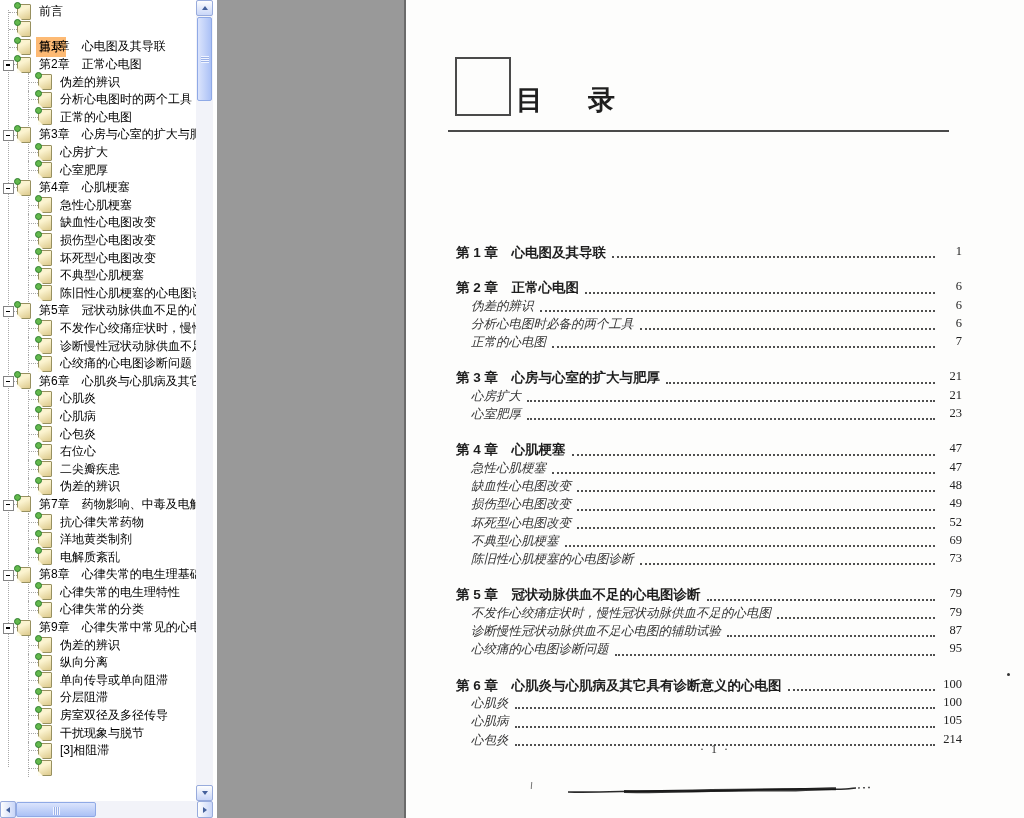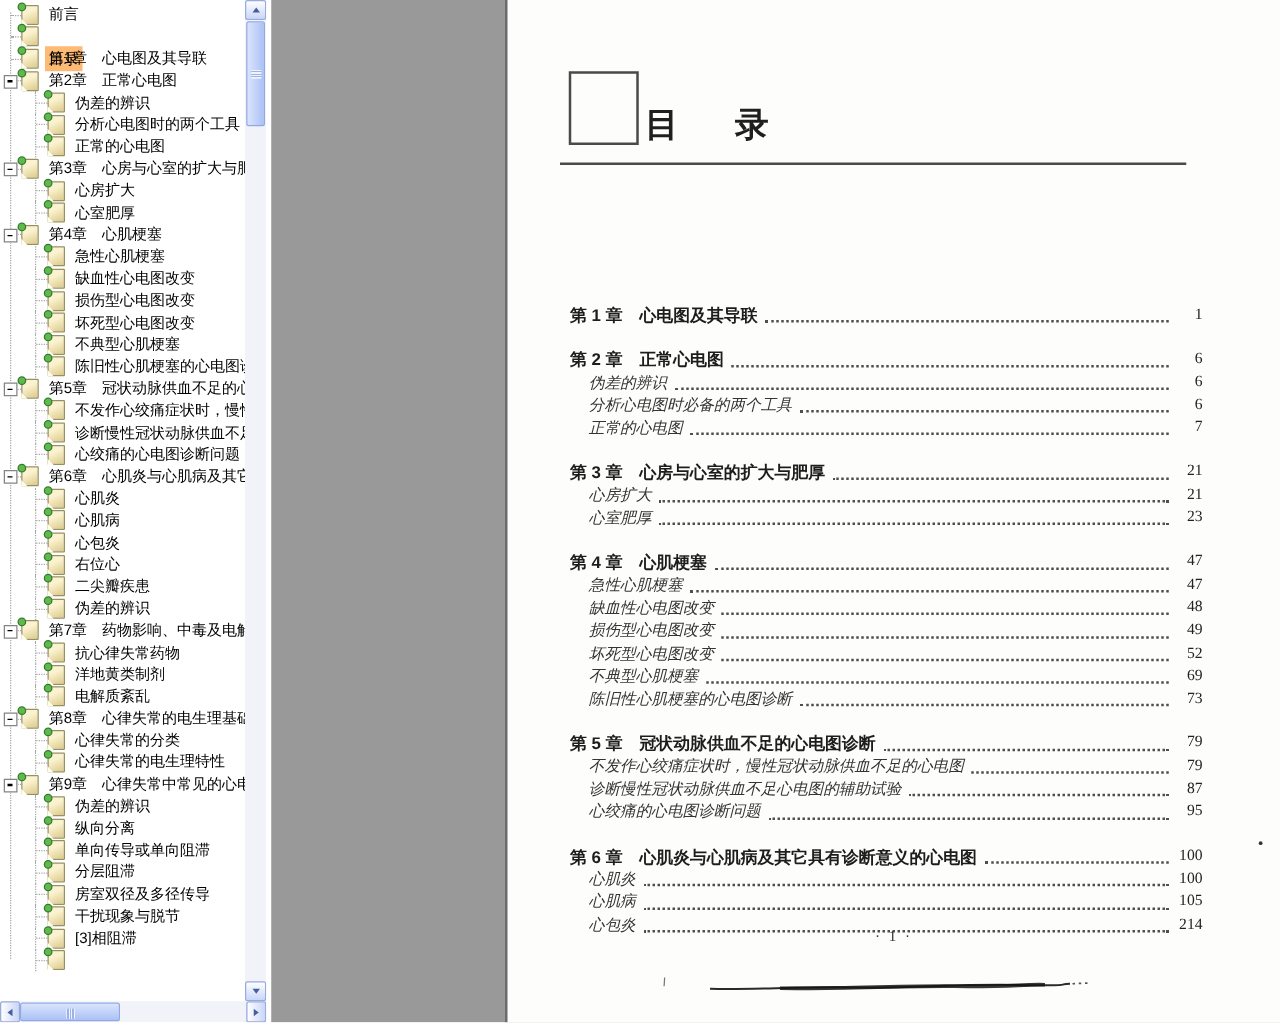--- a/index.html
+++ b/index.html
@@ -220,25 +220,25 @@
           <span class="doc-icon"></span>
           <span class="tlabel">电解质紊乱</span>
         </div>
         <div class="trow lvl0">
           <span class="expbox"></span>
           <span class="doc-icon"></span>
           <span class="tlabel">第8章　心律失常的电生理基础</span>
         </div>
         <div class="trow lvl1">
           <span class="doc-icon"></span>
+          <span class="tlabel">心律失常的电生理特性</span>
+        </div>
+        <div class="trow lvl1">
+          <span class="doc-icon"></span>
           <span class="tlabel">心律失常的分类</span>
-        </div>
-        <div class="trow lvl1">
-          <span class="doc-icon"></span>
-          <span class="tlabel">心律失常的电生理特性</span>
         </div>
         <div class="trow lvl0">
           <span class="expbox"></span>
           <span class="doc-icon"></span>
           <span class="tlabel">第9章　心律失常中常见的心电现象</span>
         </div>
         <div class="trow lvl1">
           <span class="doc-icon"></span>
           <span class="tlabel">伪差的辨识</span>
         </div>

